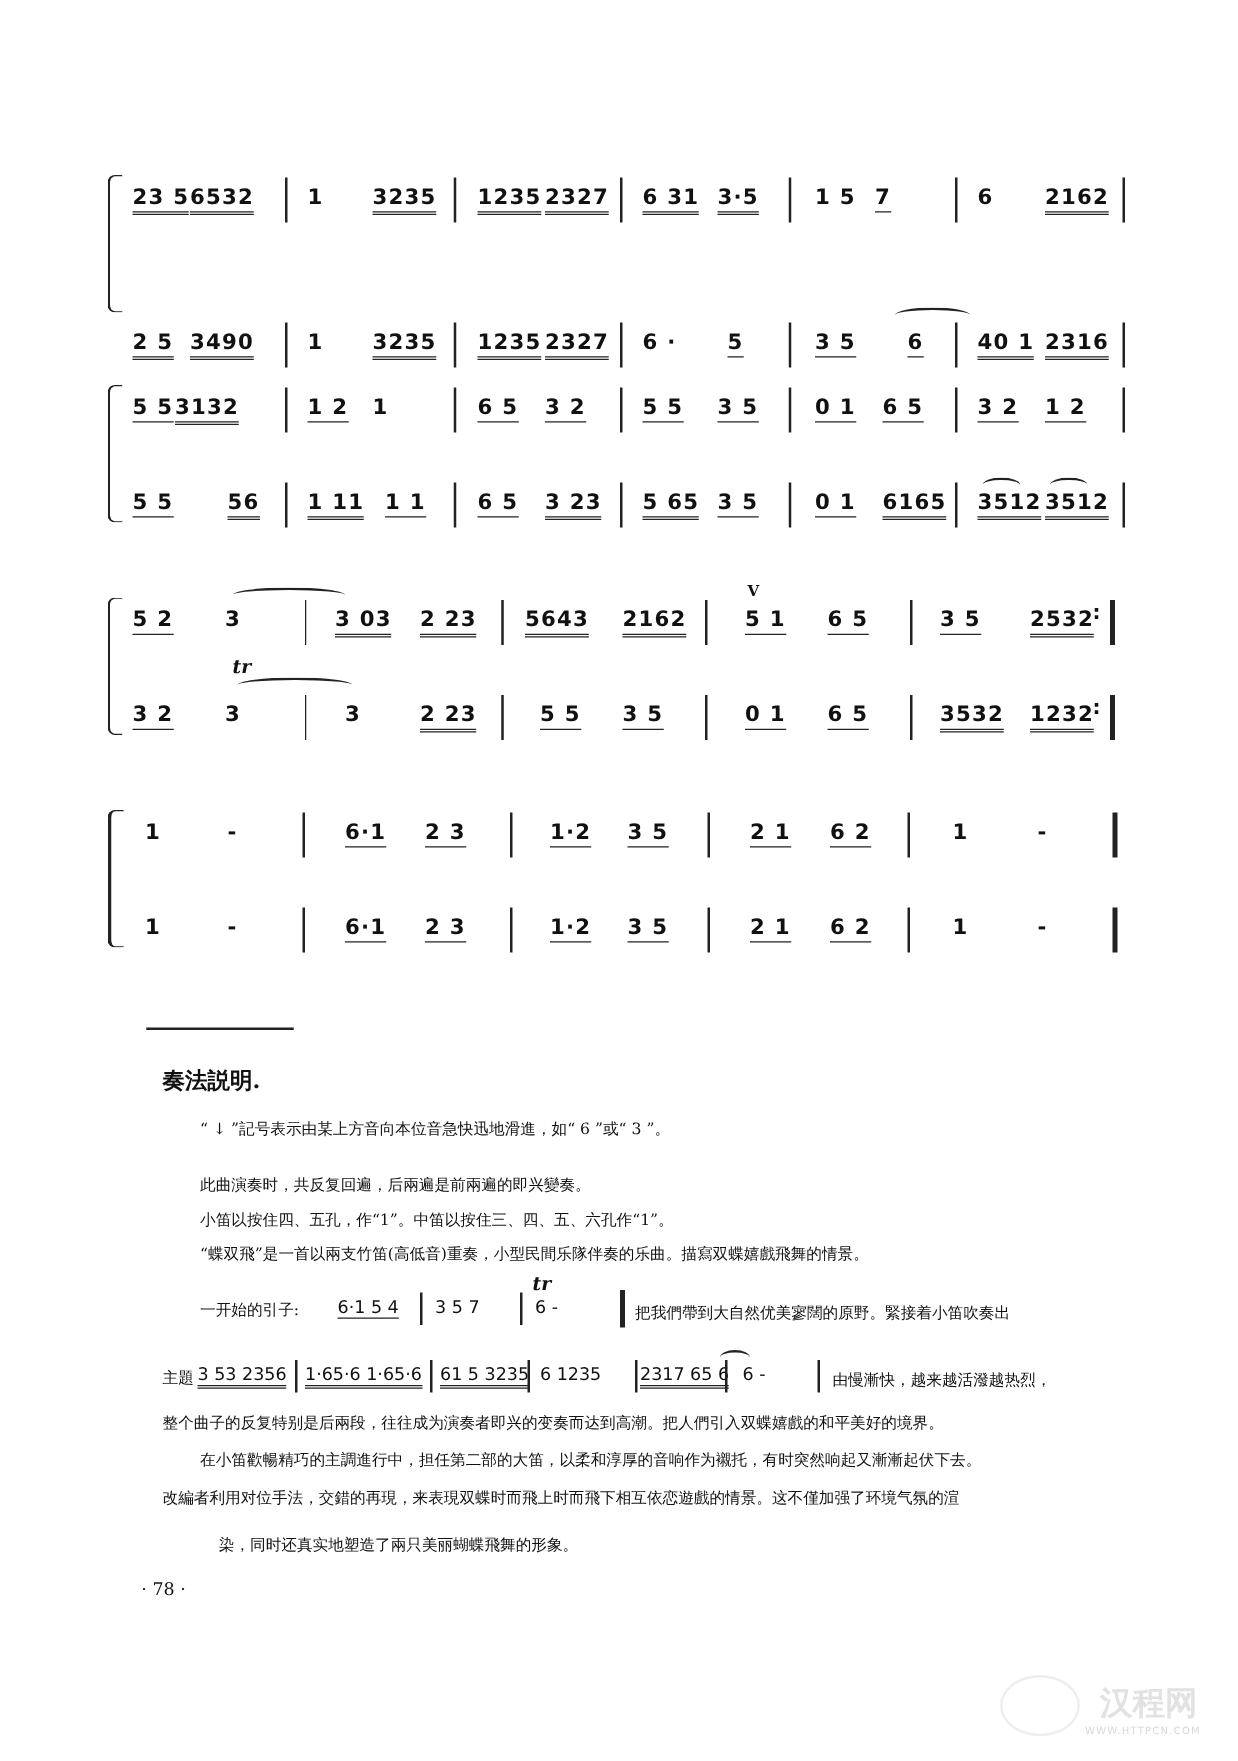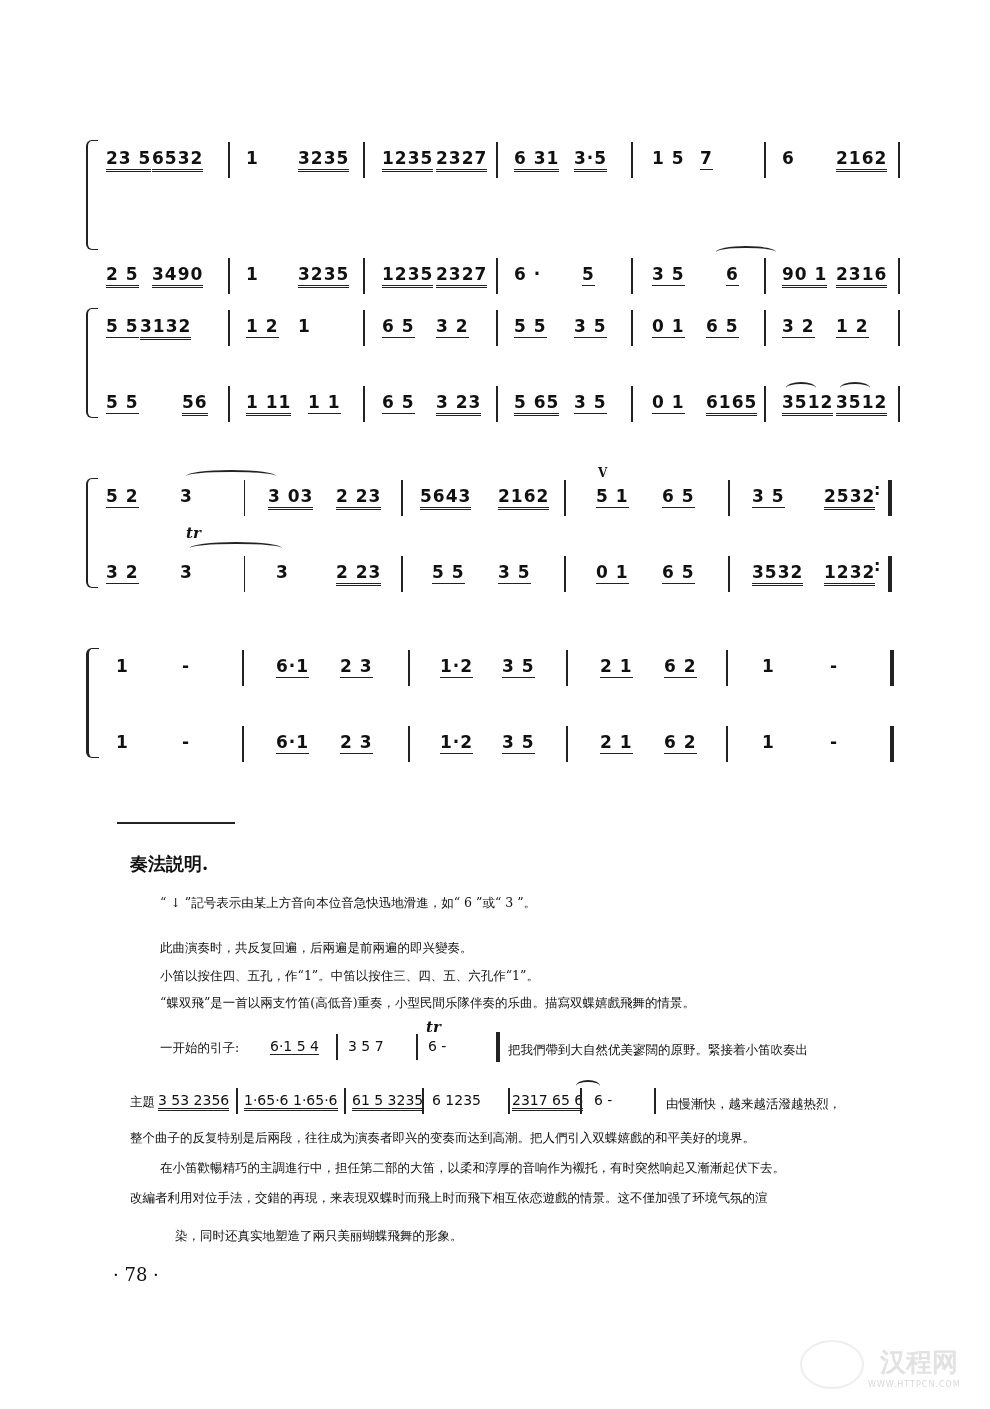--- a/index.html
+++ b/index.html
@@ -16,21 +16,21 @@
   .note{position:absolute;top:8px;font-size:17px;font-weight:bold;letter-spacing:1px;white-space:nowrap;}
   .note.u1{border-bottom:1.5px solid #222;padding-bottom:1px;}
   .note.u2{border-bottom:3.5px double #222;padding-bottom:1px;}
   .slur{position:absolute;border-top:2px solid #222;border-radius:50% 50% 0 0;height:10px;}
   .tr{position:absolute;font-style:italic;font-weight:bold;font-family:"DejaVu Serif",serif;font-size:15px;}
   .rule{position:absolute;left:117px;top:822px;width:118px;height:1.5px;background:#222;}
   .text{position:absolute;font-family:"DejaVu Serif","Liberation Serif",serif;font-size:12.5px;white-space:nowrap;}
   .text.bold{font-weight:bold;}
   .inline-jp{position:absolute;font-size:14px;font-weight:normal;white-space:nowrap;}
   .ibar{position:absolute;width:1.5px;background:#222;height:26px;}
-  .pageno{position:absolute;left:113px;top:1264px;font-family:"DejaVu Serif",serif;font-size:18px;}
+  .pageno{position:absolute;left:113px;top:1264px;font-family:"DejaVu Serif",serif;font-size:14px;}
   .watermark{position:absolute;left:880px;top:1345px;color:#e2e2e2;font-size:26px;font-weight:bold;}
   .watermark-sub{position:absolute;left:868px;top:1380px;color:#d8d8d8;font-size:8px;letter-spacing:1px;}
   .wm-icon{position:absolute;left:800px;top:1340px;width:60px;height:45px;border:2px solid #eee;border-radius:50%;}
 </style>
 </head>
 <body>
 
 <div class="system" style="top:140px;height:112px;">
   <div class="brace" style="top:0;height:108px;"></div>
   <div class="staff" style="top:0;text-align:center;">
@@ -63,21 +63,21 @@
     <span class="note u2" style="left:296px;">1235</span>
     <span class="note u2" style="left:350px;">2327</span>
     <div class="bar" style="left:410px;"></div>
     <span class="note" style="left:428px;">6 ·</span>
     <span class="note u1" style="left:496px;">5</span>
     <div class="bar" style="left:545px;"></div>
     <span class="note u1" style="left:566px;">3 5</span>
     <span class="note u1" style="left:640px;">6</span>
     <div class="slur" style="left:630px;top:-10px;width:60px;"></div>
     <div class="bar" style="left:678px;"></div>
-    <span class="note u2" style="left:696px;">90 1</span>
+    <span class="note u2" style="left:696px;">40 1</span>
     <span class="note u2" style="left:750px;">2316</span>
     <div class="bar" style="left:812px;"></div>
   </div>
 </div>
 
 <div class="system" style="top:308px;height:112px;">
   <div class="brace" style="top:0;height:108px;"></div>
   <div class="staff" style="top:0;">
     <span class="note u1" style="left:20px;">5 5</span>
     <span class="note u2" style="left:54px;">3132</span>

